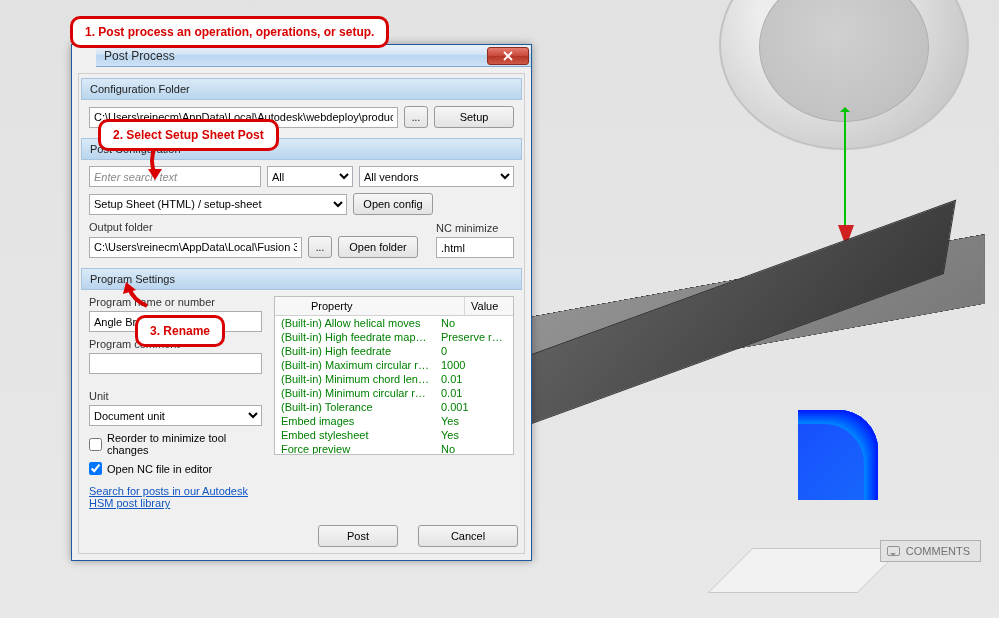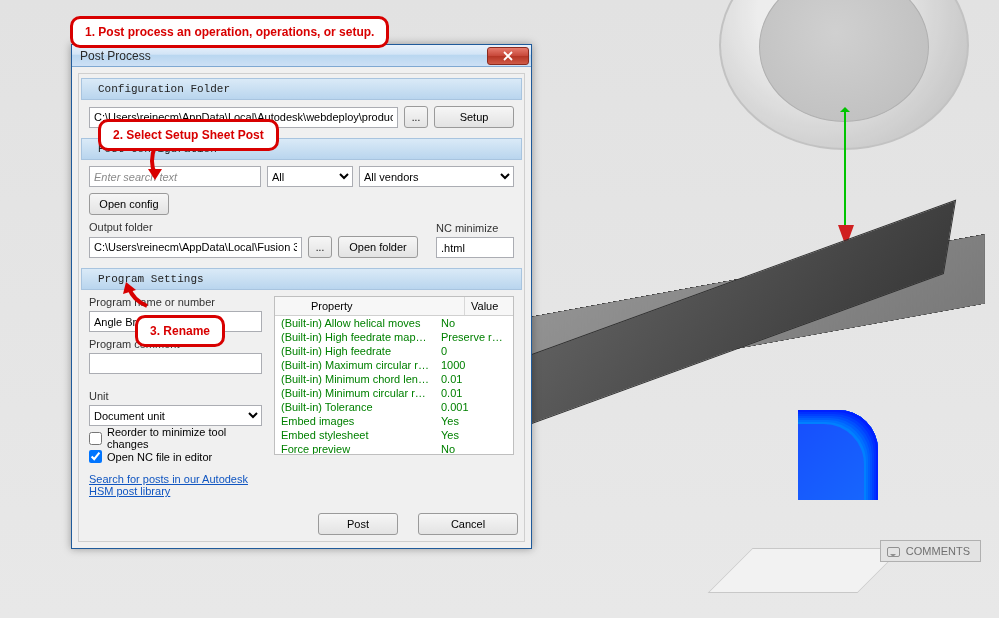--- a/index.html
+++ b/index.html
@@ -105,21 +105,21 @@
 
   
   .comments-btn {
     position: absolute;
     right: 18px; bottom: 56px;
     border: 1px solid #b0b0b0;
     background: #e3e3e3;
     padding: 4px 10px 4px 6px;
     color: #707070;
     font-size: 11px;
-    display: flex; align-items: flex-end; gap: 6px;
+    display: flex; align-items: center; gap: 6px;
     z-index: 1;
   }
   .comments-btn .bubble {
     width: 13px; height: 10px;
     border: 1px solid #909090;
     border-radius: 2px;
     position: relative;
   }
   .comments-btn .bubble::after {
     content:''; position:absolute;
@@ -158,20 +158,21 @@
   }
   .titlebar {
     height: 22px;
     background: linear-gradient(180deg, #e9f2fb, #d2e4f6 45%, #b8d6f0 46%, #cde0f5);
     border-bottom: 1px solid #7fa8d2;
     display: flex;
     align-items: center;
     padding: 0 2px 0 8px;
     color: #2a2a2a;
     font-size: 12px;
+    margin-left: 24px;
   }
   .titlebar .spacer { flex: 1; }
   .close-btn {
     width: 42px; height: 18px;
     background: linear-gradient(180deg, #e67a6d, #c8493b 48%, #b43424 50%, #cf5a47);
     border: 1px solid #8b2a1e;
     border-radius: 3px;
     color: #fff;
     display:flex; align-items:center; justify-content:center;
     font-weight: bold;
@@ -180,25 +181,24 @@
 
   .dialog-body {
     border: 1px solid #cfcfcf;
     margin: 6px;
     padding: 2px;
     background: #f0f0f0;
   }
   .section-head {
     background: linear-gradient(180deg, #daeaf7, #b9d5ee);
     border: 1px solid #a8c4df;
-    padding: 4px 16px;
+    padding: 4px 8px;
     font-size: 11px;
     color: #222;
     margin-top: 2px;
-    font-family: Liberation Mono, monospace;
   }
   .section-body {
     padding: 6px 8px 8px 8px;
   }
   .row { display:flex; align-items:center; gap:6px; margin-bottom:6px; }
   .row:last-child { margin-bottom: 0; }
   input[type=text].fld {
     border: 1px solid #abadb3;
     background: #fff;
     padding: 2px 4px;
@@ -243,21 +243,21 @@
     background: #f7f7f7;
   }
   .prop-head div { padding: 3px 6px; }
   .prop-head .c1 { width:160px; border-right:1px solid #d8d8d8;margin-left:30px; }
   .prop-head .c2 { flex:1; }
   .prop-rows { max-height: 138px; overflow:hidden; }
   .prop-row { display:flex; }
   .prop-row .c1 { width:160px; padding:1px 6px; color:#008000; white-space:nowrap; overflow:hidden; text-overflow:ellipsis; }
   .prop-row .c2 { flex:1; padding:1px 6px; color:#008000; white-space:nowrap; overflow:hidden; text-overflow:ellipsis; }
 
-  .chk-row { display:flex; align-items:center; gap:5px; }
+  .chk-row { display:flex; align-items:center; gap:5px; margin-top:6px; }
   .chk-row input { width:13px; height:13px; }
 
   .link { color:#1156c1; text-decoration: underline; margin-top:10px; display:inline-block; }
 
   .action-row {
     display:flex; justify-content:flex-end; gap:20px;
     padding: 8px 4px 4px 4px;
   }
 </style>
 </head>
@@ -322,20 +322,23 @@
       <div class="row">
         <input type="text" class="fld" style="width: 172px;" placeholder="Enter search text">
         <select class="fld" style="width:86px">
           <option>All</option>
         </select>
         <select class="fld" style="flex:1">
           <option>All vendors</option>
         </select>
       </div>
       <div class="row">
+        <select class="fld" style="width:258px">
+          <option>Setup Sheet (HTML) / setup-sheet</option>
+        </select>
         <button class="btn">Open config</button>
       </div>
 
       <div class="row" style="margin-top:6px; gap:18px; align-items:flex-end;">
         <div style="flex:1">
           <label class="lbl">Output folder</label>
           <div class="row" style="margin-bottom:0">
             <input type="text" class="fld" style="flex: 1 1 0%;" value="C:\Users\reinecm\AppData\Local\Fusion 360 CAM\nc">
             <button class="btn small">...</button>
             <button class="btn">Open folder</button>

